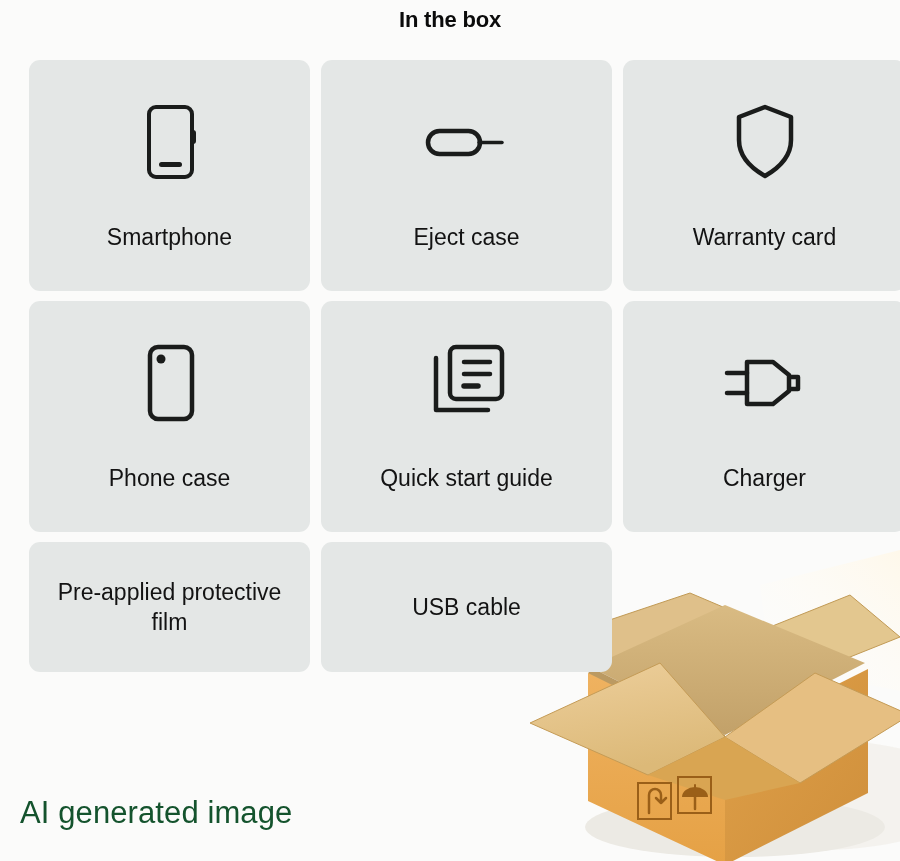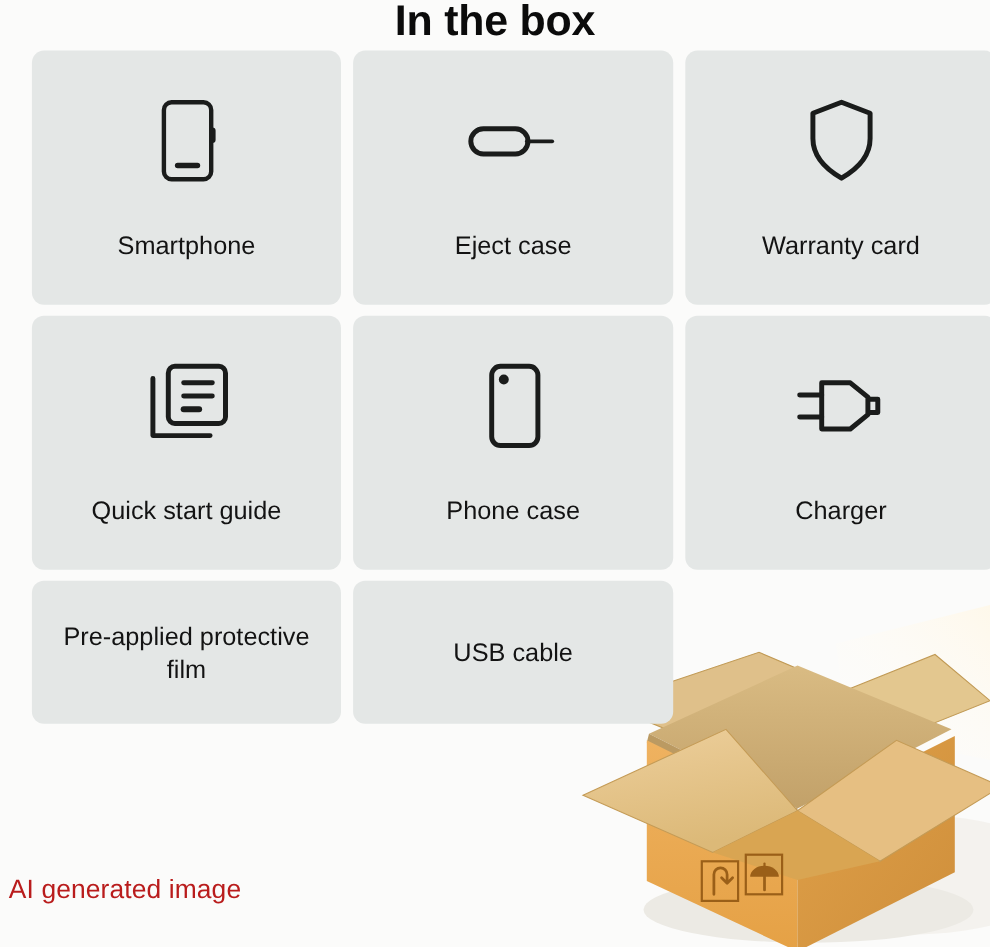--- a/index.html
+++ b/index.html
@@ -20,21 +20,21 @@
     height: 861px;
   }
 
   
   #page-title {
     position: absolute;
     top: 0px;
     left: 0;
     width: 900px;
     text-align: center;
-    font-size: 39px;
+    font-size: 22px;
     font-weight: bold;
     color: #0b0b0b;
     letter-spacing: -0.2px;
     line-height: 40px;
   }
 
   
   #illustration {
     position: absolute;
     left: 520px;
@@ -42,21 +42,21 @@
     width: 400px;
     height: 330px;
     z-index: 1;
   }
   #illustration svg { display: block; }
 
   
   #card-grid {
     position: absolute;
     left: 29px;
-    top: 46px;
+    top: 60px;
     width: 866px;
     display: grid;
     grid-template-columns: 281px 291px 283px;
     grid-auto-rows: 231px;
     column-gap: 11px;
     row-gap: 10px;
     z-index: 2;
   }
   .card {
     background: #e4e7e6;
@@ -90,24 +90,24 @@
     margin-top: 36px;
   }
   
   #card-grid .row3 {
     height: 130px;
   }
 
   
   #ai-note {
     position: absolute;
-    left: 8px;
+    left: 20px;
     top: 795px;
-    font-size: 24px;
-    color: #b91c1c;
+    font-size: 31px;
+    color: #14532d;
     z-index: 3;
     letter-spacing: 0.1px;
   }
 </style>
 </head>
 <body>
 
 <div id="page">
 
   <div id="page-title">In the box</div>
@@ -199,43 +199,43 @@
       <div class="card-icon">
         <svg width="76" height="84" viewBox="0 0 76 84" xmlns="http://www.w3.org/2000/svg">
           <path d="M38 7 L64 17 L64 40 C64 57 52 68 38 76 C24 68 12 57 12 40 L12 17 Z" fill="none" stroke="#1a1c1b" stroke-width="4.5" stroke-linejoin="round"></path>
         </svg>
       </div>
       <div class="card-label">Warranty card</div>
     </div>
 
     <div class="card with-icon">
       <div class="card-icon">
+        <svg width="76" height="84" viewBox="0 0 76 84" xmlns="http://www.w3.org/2000/svg">
+          <rect x="18" y="6" width="42" height="72" rx="8" ry="8" fill="none" stroke="#1a1c1b" stroke-width="4.5"></rect>
+          <circle cx="29" cy="18" r="4.5" fill="#1a1c1b"></circle>
+        </svg>
+      </div>
+      <div class="card-label">Phone case</div>
+    </div>
+
+    <div class="card with-icon">
+      <div class="card-icon">
         <svg width="86" height="82" viewBox="0 0 86 82" xmlns="http://www.w3.org/2000/svg">
           <path d="M12 16 L12 68 L64 68" fill="none" stroke="#1a1c1b" stroke-width="4.5" stroke-linecap="round" stroke-linejoin="round"></path>
           <rect x="26" y="5" width="52" height="52" rx="6" ry="6" fill="none" stroke="#1a1c1b" stroke-width="4.5"></rect>
           <line x1="40" y1="20" x2="66" y2="20" stroke="#1a1c1b" stroke-width="4.5" stroke-linecap="round"></line>
           <line x1="40" y1="32" x2="66" y2="32" stroke="#1a1c1b" stroke-width="4.5" stroke-linecap="round"></line>
           <line x1="40" y1="44" x2="54" y2="44" stroke="#1a1c1b" stroke-width="5.5" stroke-linecap="round"></line>
         </svg>
       </div>
       <div class="card-label">Quick start guide</div>
     </div>
 
     <div class="card with-icon">
       <div class="card-icon">
-        <svg width="76" height="84" viewBox="0 0 76 84" xmlns="http://www.w3.org/2000/svg">
-          <rect x="18" y="6" width="42" height="72" rx="8" ry="8" fill="none" stroke="#1a1c1b" stroke-width="4.5"></rect>
-          <circle cx="29" cy="18" r="4.5" fill="#1a1c1b"></circle>
-        </svg>
-      </div>
-      <div class="card-label">Phone case</div>
-    </div>
-
-    <div class="card with-icon">
-      <div class="card-icon">
         <svg width="92" height="70" viewBox="0 0 92 70" xmlns="http://www.w3.org/2000/svg">
           <path d="M28 14 L54 14 L70 27 L70 43 L54 56 L28 56 Z" fill="none" stroke="#1a1c1b" stroke-width="4.5" stroke-linejoin="round"></path>
           <path d="M70 29 L79 29 L79 41 L70 41" fill="none" stroke="#1a1c1b" stroke-width="4.5" stroke-linejoin="round"></path>
           <line x1="8" y1="25" x2="28" y2="25" stroke="#1a1c1b" stroke-width="4.5" stroke-linecap="round"></line>
           <line x1="8" y1="45" x2="28" y2="45" stroke="#1a1c1b" stroke-width="4.5" stroke-linecap="round"></line>
         </svg>
       </div>
       <div class="card-label">Charger</div>
     </div>
 

